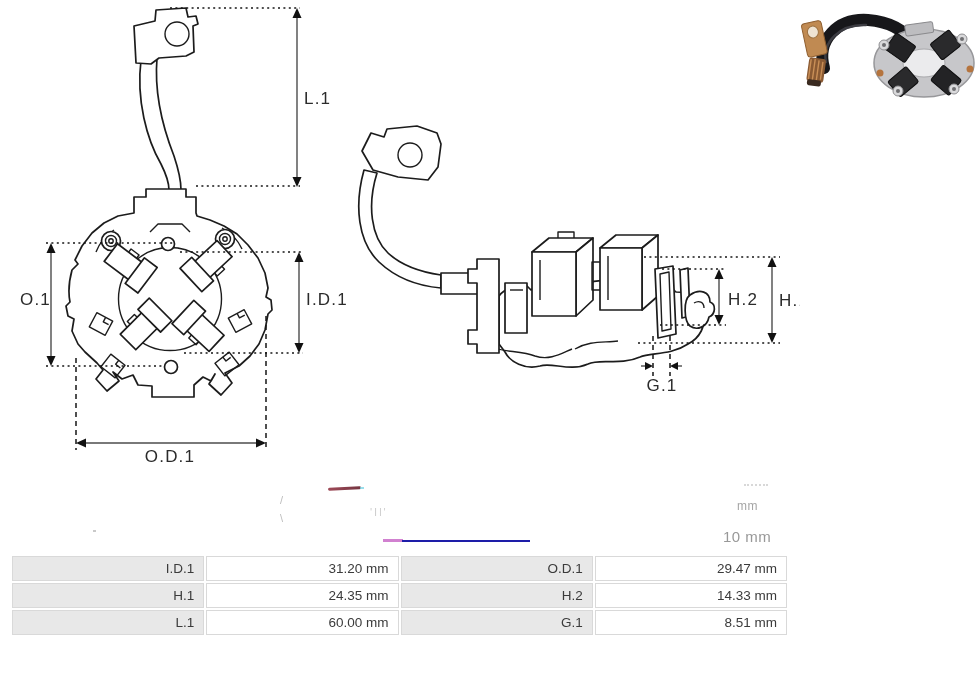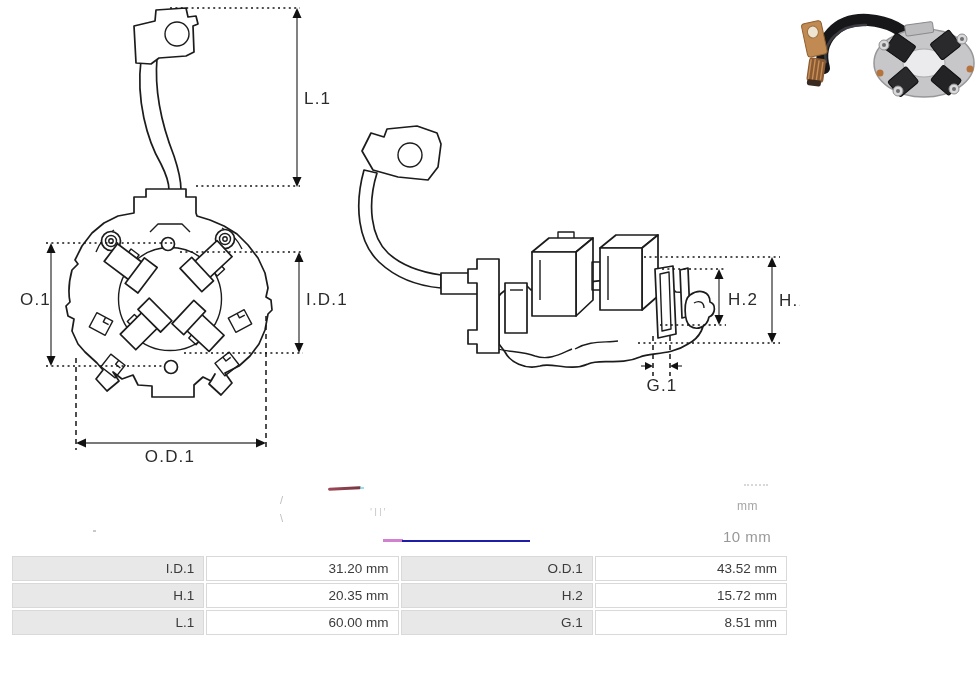--- a/index.html
+++ b/index.html
@@ -300,27 +300,27 @@
         <col style="width:25%">
         <col style="width:25%">
         <col style="width:25%">
         <col style="width:25%">
       </colgroup>
     <tbody>
       <tr>
         <td class="lbl">I.D.1</td>
         <td class="val">31.20 mm</td>
         <td class="lbl">O.D.1</td>
-        <td class="val">43.52 mm</td>
+        <td class="val">29.47 mm</td>
       </tr>
       <tr>
         <td class="lbl">H.1</td>
-        <td class="val">20.35 mm</td>
+        <td class="val">24.35 mm</td>
         <td class="lbl">H.2</td>
-        <td class="val">15.72 mm</td>
+        <td class="val">14.33 mm</td>
       </tr>
       <tr>
         <td class="lbl">L.1</td>
         <td class="val">60.00 mm</td>
         <td class="lbl">G.1</td>
         <td class="val">8.51 mm</td>
       </tr>
     </tbody>
   </table>
 

